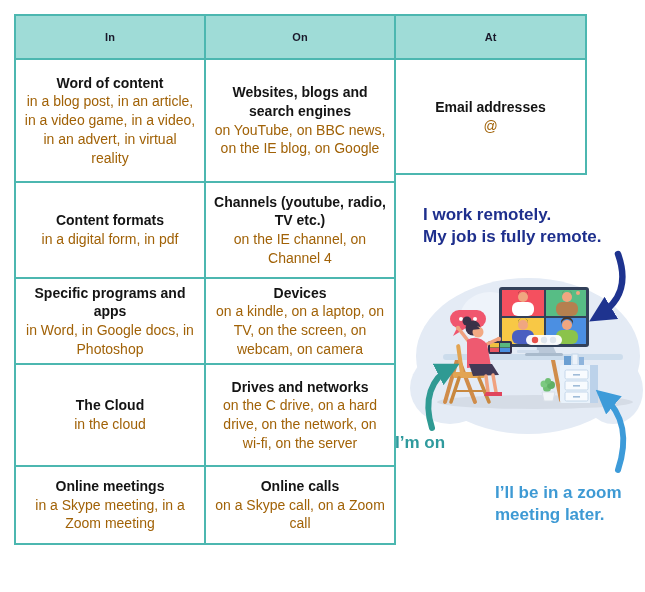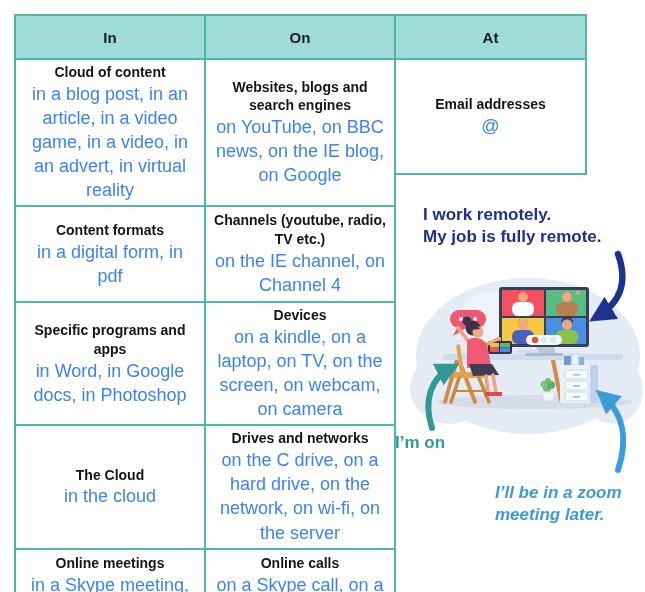--- a/index.html
+++ b/index.html
@@ -1,51 +1,51 @@
 <!DOCTYPE html>
 <html><head>
 <meta charset="utf-8">
 <style>
   * { box-sizing: border-box; margin: 0; padding: 0; }
   body { font-family: "Liberation Sans", sans-serif; background: #fff; }
   .canvas { position: relative; width: 645px; height: 592px; background: #fff; overflow: hidden; }
 
   table.prep { border-collapse: collapse; position: absolute; table-layout: fixed; background: #fff; }
   table.prep th, table.prep td { border: 2px solid #4cb7b0; text-align: center; vertical-align: middle; padding: 3px 8px; }
-  table.prep th { background: #9fdcd7; color: #1a1a2b; font-size: 15px; font-weight: bold; }
+  table.prep th { background: #9fdcd7; color: #1a1a2b; font-size: 11px; font-weight: bold; }
   .main-table { left: 14px; top: 14px; width: 382px; }
   .at-table { left: 394px; top: 14px; width: 193px; }
   .cell-title { font-weight: bold; font-size: 14px; color: #141414; line-height: 1.34; }
-  .cell-body  { font-size: 18px; color: #3b82f6; line-height: 1.34; }
+  .cell-body  { font-size: 14px; color: #a16207; line-height: 1.34; }
 
   .illustration-area { position: absolute; left: 395px; top: 188px; width: 250px; height: 404px; }
   .illustration-area svg { position: absolute; inset: 0; }
   .note { position: absolute; font-weight: bold; font-size: 17px; line-height: 1.32; text-align: left; }
   .note-remote { top: 16px; left: 28px; width: 220px; color: #1e2f8d; }
   .note-skype  { top: 244px; left: 0px;  width: 125px; color: #2f9a9d; }
-  .note-zoom   { top: 294px; left: 100px; width: 150px; color: #3e9ad4; font-style: italic; }
+  .note-zoom   { top: 294px; left: 100px; width: 150px; color: #3e9ad4; }
 </style>
 </head>
 <body>
 
 <div class="canvas">
 
   <table class="prep main-table">
     <colgroup>
         <col style="width:50%">
         <col style="width:50%">
       </colgroup>
     <tbody>
         <tr style="height:44px">
       <th>In</th>
       <th>On</th>
     </tr>
     <tr style="height:123px">
       <td>
-        <div class="cell-title">Cloud of content</div>
+        <div class="cell-title">Word of content</div>
         <div class="cell-body">in a blog post, in an article, in a video game, in a video, in an advert, in virtual reality</div>
       </td>
       <td>
         <div class="cell-title">Websites, blogs and search engines</div>
         <div class="cell-body">on YouTube, on BBC news, on the IE blog, on Google</div>
       </td>
     </tr>
     <tr style="height:96px">
       <td>
         <div class="cell-title">Content formats</div>

